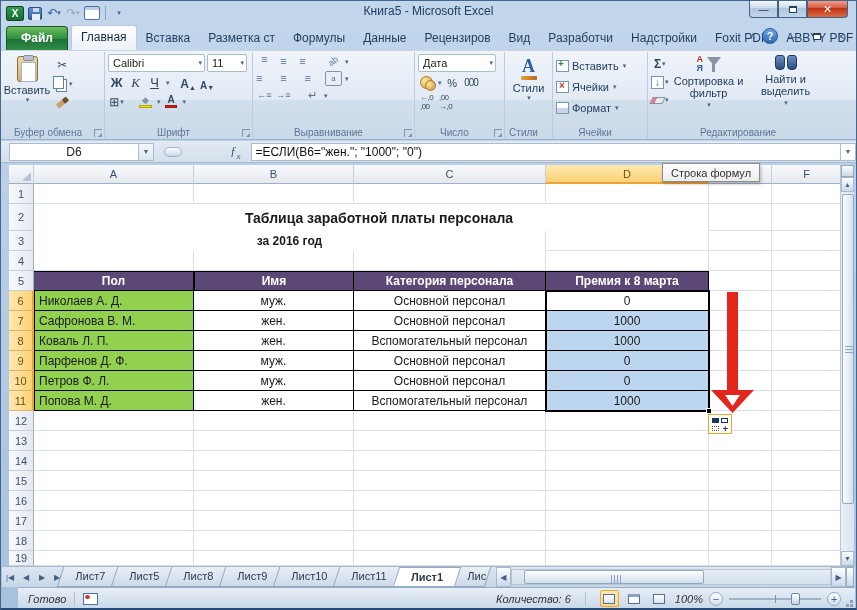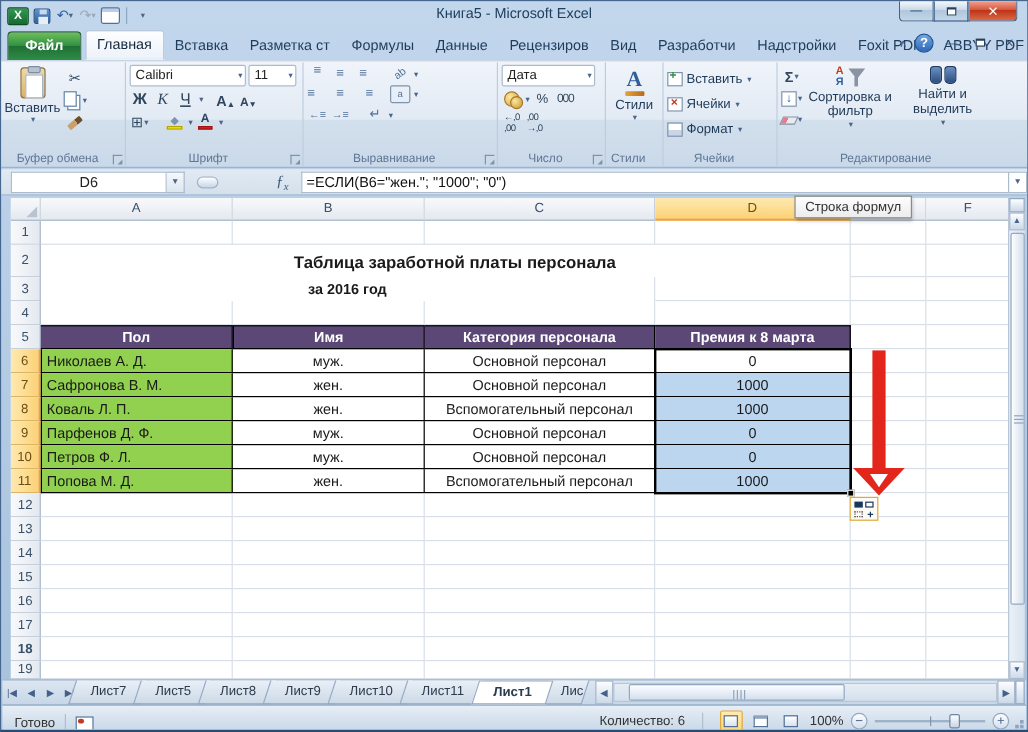--- a/index.html
+++ b/index.html
@@ -160,22 +160,22 @@
   .hs-left { width:15px; display:flex; align-items:center; justify-content:center; font-size:8px; color:#44618A; margin-left:8px;
              background:linear-gradient(#FDFEFF,#CBD9E8); border:1px solid #A9BACD; }
   .hs-track { position:relative; flex:1; margin:2px 0; background:linear-gradient(#E6EDF5,#D5E0EC); border:1px solid #B8C6D8; }
   .hs-thumb { position:absolute; left:12px; top:0; bottom:0; width:180px; background:linear-gradient(#FDFEFF,#D3DFEC); border:1px solid #93A9C2; border-radius:2px; }
   .hgrip { position:absolute; top:4px; left:50%; width:1px; height:8px; background:#8FA5BF; box-shadow:3px 0 0 #8FA5BF, -3px 0 0 #8FA5BF, 6px 0 0 #8FA5BF; }
   .hs-right { width:15px; display:flex; align-items:center; justify-content:center; font-size:8px; color:#44618A;
               background:linear-gradient(#FDFEFF,#CBD9E8); border:1px solid #A9BACD; }
   .hs-split { width:8px; background:linear-gradient(#FDFEFF,#CBD9E8); border:1px solid #93A9C2; margin-right:1px; }
 
   
-  .statusbar { position:absolute; left:1px; right:1px; top:586px; height:22px; background:linear-gradient(#E7EEF6,#C9D8E8); border-top:1px solid #97AEC8;
-               display:flex; align-items:flex-end; font-size:11px; color:#333; }
+  .statusbar { position:absolute; left:17px; right:1px; top:586px; height:22px; background:linear-gradient(#E7EEF6,#C9D8E8); border-top:1px solid #97AEC8;
+               display:flex; align-items:center; font-size:11px; color:#333;font-style:italic; }
   .sb-sep { width:1px; height:14px; background:#AEBfd2; margin:0 8px; }
   .macroic { width:15px; height:12px; border:1px solid #51719A; background:#fff; position:relative; }
   .macroic:before { content:""; position:absolute; left:1px; top:1px; width:5px; height:4px; background:#C23A22; border-radius:50%; }
   .sb-right { margin-left:auto; display:flex; align-items:center; gap:6px; padding-right:14px; }
   .viewbtn { width:19px; height:17px; border:1px solid transparent; border-radius:2px; display:flex; align-items:center; justify-content:center; }
   .vic { width:12px; height:10px; border:1px solid #51719A; background:linear-gradient(#fff, #D9E2EE); }
   .vic.pg { background:#fff; border-top:3px solid #8FA5BF; }
   .zoomtrack { position:relative; width:92px; height:2px; background:#9FB2C8; }
   .zoomtrack .tick { position:absolute; left:50%; top:-3px; width:1px; height:8px; background:#7E93AC; }
   .zoomhandle { position:absolute; left:62px; top:-5px; width:9px; height:12px; background:linear-gradient(#FDFEFF,#C9D6E5); border:1px solid #6E87A5; border-radius:2px; }
@@ -580,21 +580,21 @@
         </div>
         <div class="grow" style="height: 20px;">
           <div class="rh">17</div>
           <div class="c " style="width: 160px;"></div>
           <div class="c " style="width: 160px;"></div>
           <div class="c " style="width: 192px;"></div>
           <div class="c " style="width: 163px;"></div>
           <div class="c " style="width: 63px;"></div>
           <div class="c " style="width: 70px;"></div>
         </div>
-        <div class="grow" style="height: 20px; font-weight: bold;">
+        <div class="grow" style="height: 20px;">
           <div class="rh">18</div>
           <div class="c " style="width: 160px;"></div>
           <div class="c " style="width: 160px;"></div>
           <div class="c " style="width: 192px;"></div>
           <div class="c " style="width: 163px;"></div>
           <div class="c " style="width: 63px;"></div>
           <div class="c " style="width: 70px;"></div>
         </div>
         <div class="grow" style="height: 15px;">
           <div class="rh">19</div>

